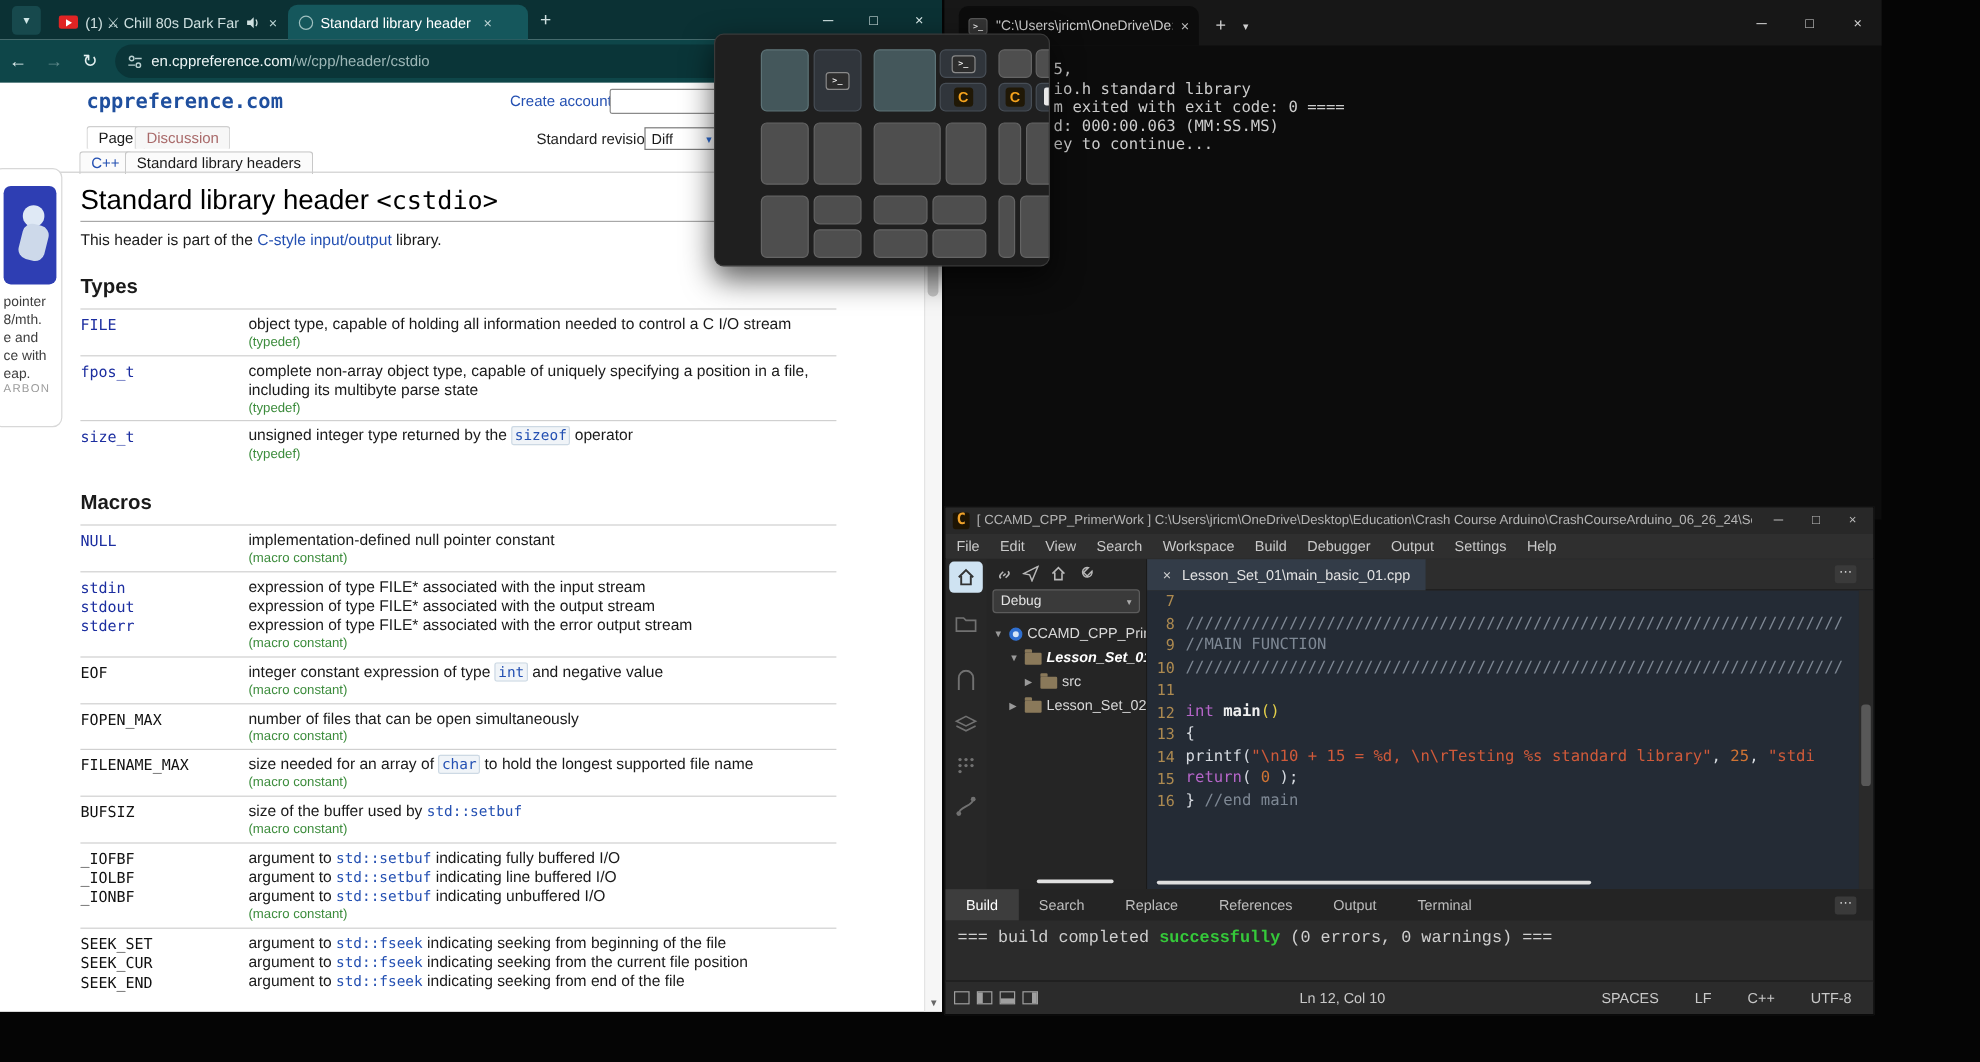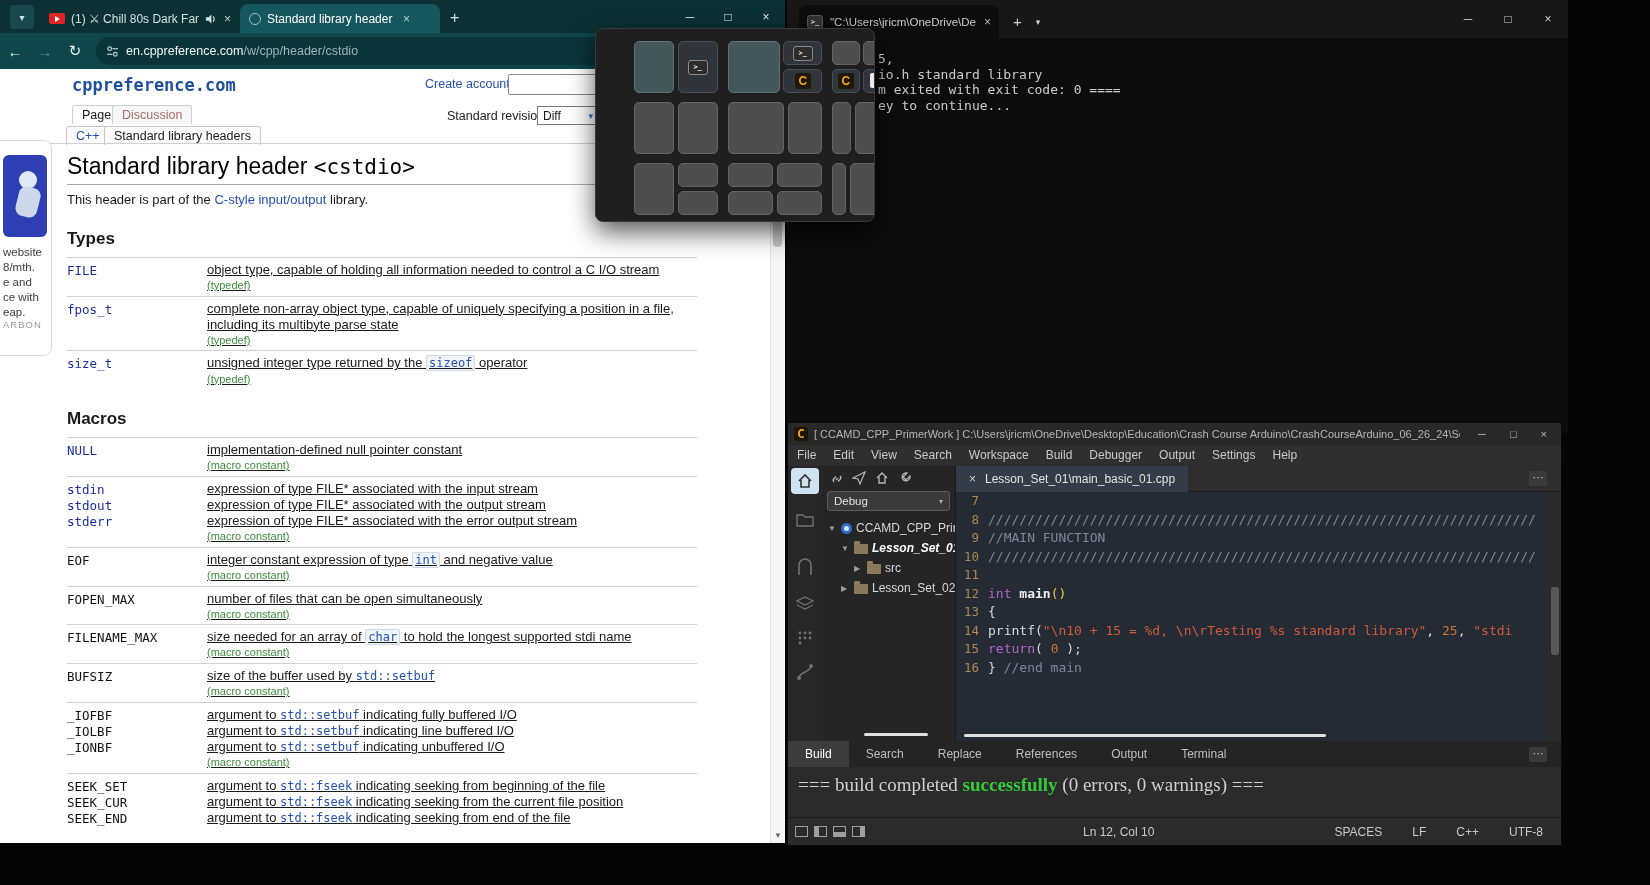--- a/index.html
+++ b/index.html
@@ -43,21 +43,21 @@
   .content h1{font-weight:normal;font-size:23px;margin:4px 0 2px 0;color:#000;border-bottom:1px solid #a8a8a8;padding-bottom:4px;}
   .content h1 .mono{font-family:"DejaVu Sans Mono",monospace;font-size:21px;}
   .intro{font-size:13px;margin:7px 0;line-height:1.3;}
   .sec-h{font-size:17px;font-weight:bold;margin:20px 0 8px 0;}
   .dsc-table{width:100%;}
   .dsc-row{display:flex;border-top:1px solid #d0d0d0;padding:4px 0 3px 0;}
   .name-col{width:140px;flex:none;padding-top:1px;}
   .nm{font-family:"DejaVu Sans Mono",monospace;font-size:12.5px;line-height:1.3;}
   .nm.lnk{color:#1c2ea0;}
   .nm.pln{color:#111;}
-  .desc-col{flex:1;font-size:13px;line-height:1.24;text-decoration:underline;}
+  .desc-col{flex:1;font-size:13px;line-height:1.24;}
   .note{color:#3c8c3c;font-size:11px;margin-top:1px;}
   .seg.ml{font-family:"DejaVu Sans Mono",monospace;font-size:12px;color:#2450b2;}
   .seg.cb{font-family:"DejaVu Sans Mono",monospace;font-size:12px;color:#2450b2;background:#f0f4f8;border:1px solid #cdd9e4;border-radius:2px;padding:0 2px;}
   .ad{position:absolute;left:-6px;top:71px;width:58px;height:216px;border:1px solid #d8d8d8;border-radius:8px;background:#fff;}
   .ad-img{position:absolute;left:8px;top:14px;width:44px;height:82px;background:#2e3eb3;border-radius:6px;overflow:hidden;}
   .ad-img .astro{position:absolute;left:16px;top:16px;width:18px;height:18px;border-radius:50%;background:#dfe9f5;}
   .ad-img .body{position:absolute;left:14px;top:32px;width:22px;height:30px;border-radius:8px;background:#cdd9ea;transform:rotate(14deg);}
   .ad-txt{position:absolute;left:8px;top:104px;font-size:11.5px;color:#3c3c3c;line-height:15px;}
   .ad-badge{position:absolute;left:8px;top:178px;font-size:9.5px;color:#9a9a9a;letter-spacing:1px;}
   .pg-scroll{position:absolute;right:0;top:0;bottom:0;width:15px;background:#f6f6f6;border-left:1px solid #e4e4e4;}
@@ -118,21 +118,21 @@
   .seg.cmt{color:#7e8894;}
   .seg.ok{color:#35c93a;font-weight:bold;}
   .c-escroll{position:absolute;right:0;top:26px;bottom:0;width:12px;background:#2a2a2a;}
   .c-ethumb{position:absolute;right:2px;top:95px;width:8px;height:68px;background:#585858;border-radius:3px;}
   .c-ehscroll{position:absolute;bottom:4px;left:8px;width:362px;height:3px;background:#dfdfdf;border-radius:2px;}
   .c-bottom{position:absolute;top:318px;left:0;right:0;height:78px;background:#2b2b2b;}
   .c-btabs{height:26px;background:#242424;display:flex;align-items:center;}
   .c-btab{padding:0 17px;font-size:12px;color:#bdbdbd;height:26px;display:flex;align-items:center;}
   .c-btab.active{background:#3d3d3d;color:#fff;}
   .c-bdots{margin-left:auto;margin-right:14px;width:18px;height:15px;background:#3a3a3a;border-radius:2px;color:#ccc;font-size:11px;text-align:center;line-height:13px;}
-  .c-bout{padding:7px 0 0 10px;font-family:Liberation Serif, serif;font-size:19px;color:#cfcfcf;white-space:pre;}
+  .c-bout{padding:7px 0 0 10px;font-family:Liberation Mono, monospace;font-size:14px;color:#cfcfcf;white-space:pre;}
   .c-status{position:absolute;left:0;right:0;bottom:0;height:28px;background:#2b2b2b;border-top:1px solid #191919;font-size:12px;color:#c8c8c8;}
   .s-icons{position:absolute;left:7px;top:8px;display:flex;gap:6px;}
   .si{width:13px;height:11px;border:1px solid #9f9f9f;position:relative;}
   .si i{position:absolute;background:#9f9f9f;}
   .si.v1 i{left:0;top:0;width:4px;height:100%;}
   .si.v2 i{left:0;bottom:0;width:100%;height:4px;}
   .si.v3 i{right:0;top:0;width:4px;height:100%;}
   .s-pos{position:absolute;left:295px;top:7px;}
   .s-right{position:absolute;right:18px;top:7px;display:flex;gap:30px;}
 
@@ -280,21 +280,21 @@
               <div class="desc-col">
                 <div class="dline"><span class="seg ">number of files that can be open simultaneously</span></div>
                 <div class="note">(macro constant)</div>
               </div>
             </div>
             <div class="dsc-row">
               <div class="name-col">
                 <div class="nm pln">FILENAME_MAX</div>
               </div>
               <div class="desc-col">
-                <div class="dline"><span class="seg ">size needed for an array of </span><span class="seg cb">char</span><span class="seg "> to hold the longest supported stdi name</span></div>
+                <div class="dline"><span class="seg ">size needed for an array of </span><span class="seg cb">char</span><span class="seg "> to hold the longest supported file name</span></div>
                 <div class="note">(macro constant)</div>
               </div>
             </div>
             <div class="dsc-row">
               <div class="name-col">
                 <div class="nm pln">BUFSIZ</div>
               </div>
               <div class="desc-col">
                 <div class="dline"><span class="seg ">size of the buffer used by </span><span class="seg ml">std::setbuf</span></div>
                 <div class="note">(macro constant)</div>
@@ -326,21 +326,21 @@
               </div>
             </div>
           </div>
         </div>
       <div class="ad">
         <div class="ad-img">
             <div class="astro"></div>
             <div class="body"></div>
           </div>
         <div class="ad-txt">
-            <div>website</div>
+            <div>pointer</div>
             <div>8/mth.</div>
             <div>e and</div>
             <div>ce with</div>
             <div>eap.</div>
           </div>
         <div class="ad-badge">ARBON</div>
       </div>
       <div class="pg-scroll">
         <div class="pg-thumb"></div>
         <div class="pg-down">▼</div>
@@ -360,20 +360,21 @@
       <div class="t-ctl">
         <span>─</span>
         <span>□</span>
         <span>×</span>
       </div>
     </div>
     <div class="t-body">
         <div class="t-line">5,</div>
         <div class="t-line">io.h standard library</div>
         <div class="t-line">m exited with exit code: 0 ====</div>
+        <div class="t-line">d: 000:00.063 (MM:SS.MS)</div>
         <div class="t-line">ey to continue...</div>
       </div>
   </section>
 
   <section class="codelite">
     <div class="c-titlebar">
       <span class="c-appico">C</span>
       <span class="c-title">[ CCAMD_CPP_PrimerWork ] C:\Users\jricm\OneDrive\Desktop\Education\Crash Course Arduino\CrashCourseArduino_06_26_24\Sources\Codelite\C...</span>
       <div class="c-ctl">
         <span>─</span>

